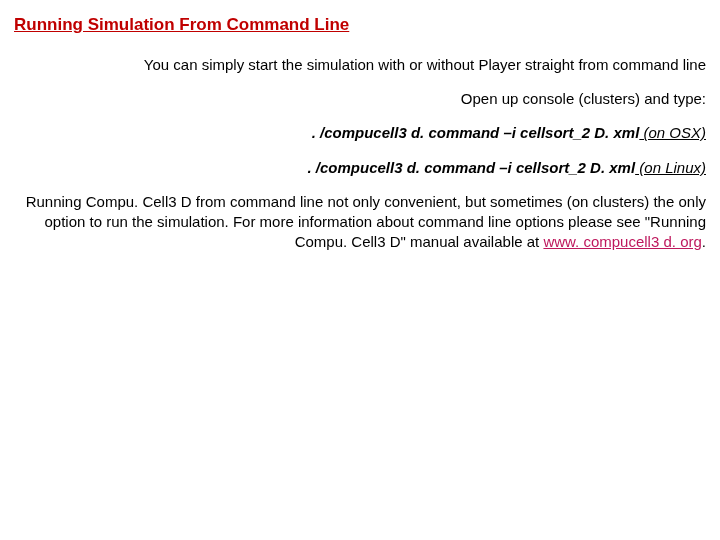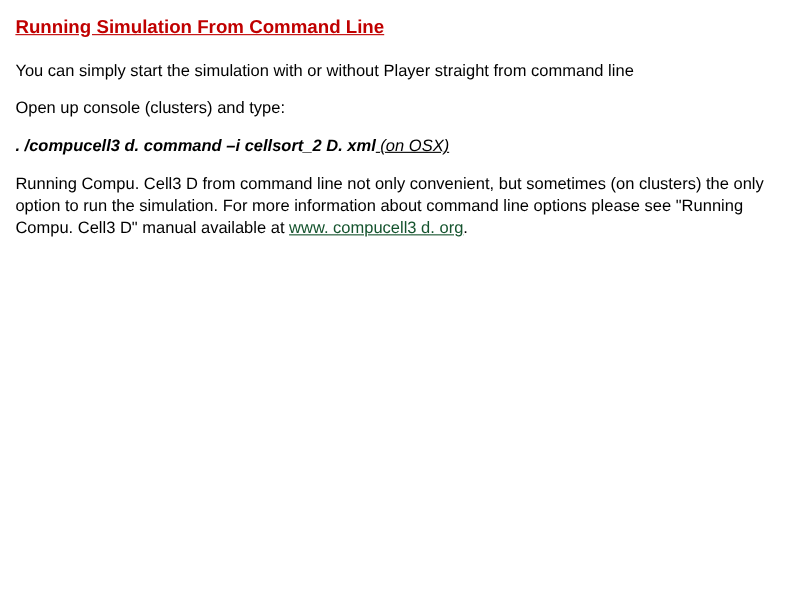--- a/index.html
+++ b/index.html
@@ -20,49 +20,53 @@
   .heading {
     font-weight: bold;
     color: #c00000;
     text-decoration: underline;
     text-decoration-color: #c00000;
     font-size: 17px;
     margin: 0 0 18px 0;
   }
   .para {
     margin: 0 0 14px 0;
+    text-align: right;
   }
   .cmd {
     font-style: italic;
     font-weight: bold;
     margin-top: 25px;
   }
   .hint {
     font-style: italic;
     font-weight: normal;
     text-decoration: underline;
   }
   .link {
-    color: #14532d;
+    color: #be185d;
     margin-top: 35px;
   }
 </style>
 </head>
 <body>
 
 <div class="page">
 
   <h1 class="heading">Running Simulation From Command Line</h1>
 
   <p class="para">You can simply start the simulation with or without Player straight from command line</p>
 
   <p class="para">Open up console (clusters) and type:</p>
 
   <p class="para">
     <span class="cmd">. /compucell3 d. command –i cellsort_2 D. xml</span><span class="hint">  (on OSX)</span>
   </p>
 
+  <p class="para">
+    <span class="cmd">. /compucell3 d. command –i cellsort_2 D. xml</span><span class="hint">  (on Linux)</span>
+  </p>
 
   <p class="para">
     <span>Running Compu. Cell3 D from command line not only convenient, but sometimes (on clusters) the only option to run the simulation. For more information about command line options please see "Running Compu. Cell3 D" manual available at </span><a class="link" href="#">www. compucell3 d. org</a><span>.</span>
   </p>
 
 </div>
 
 </body></html>

